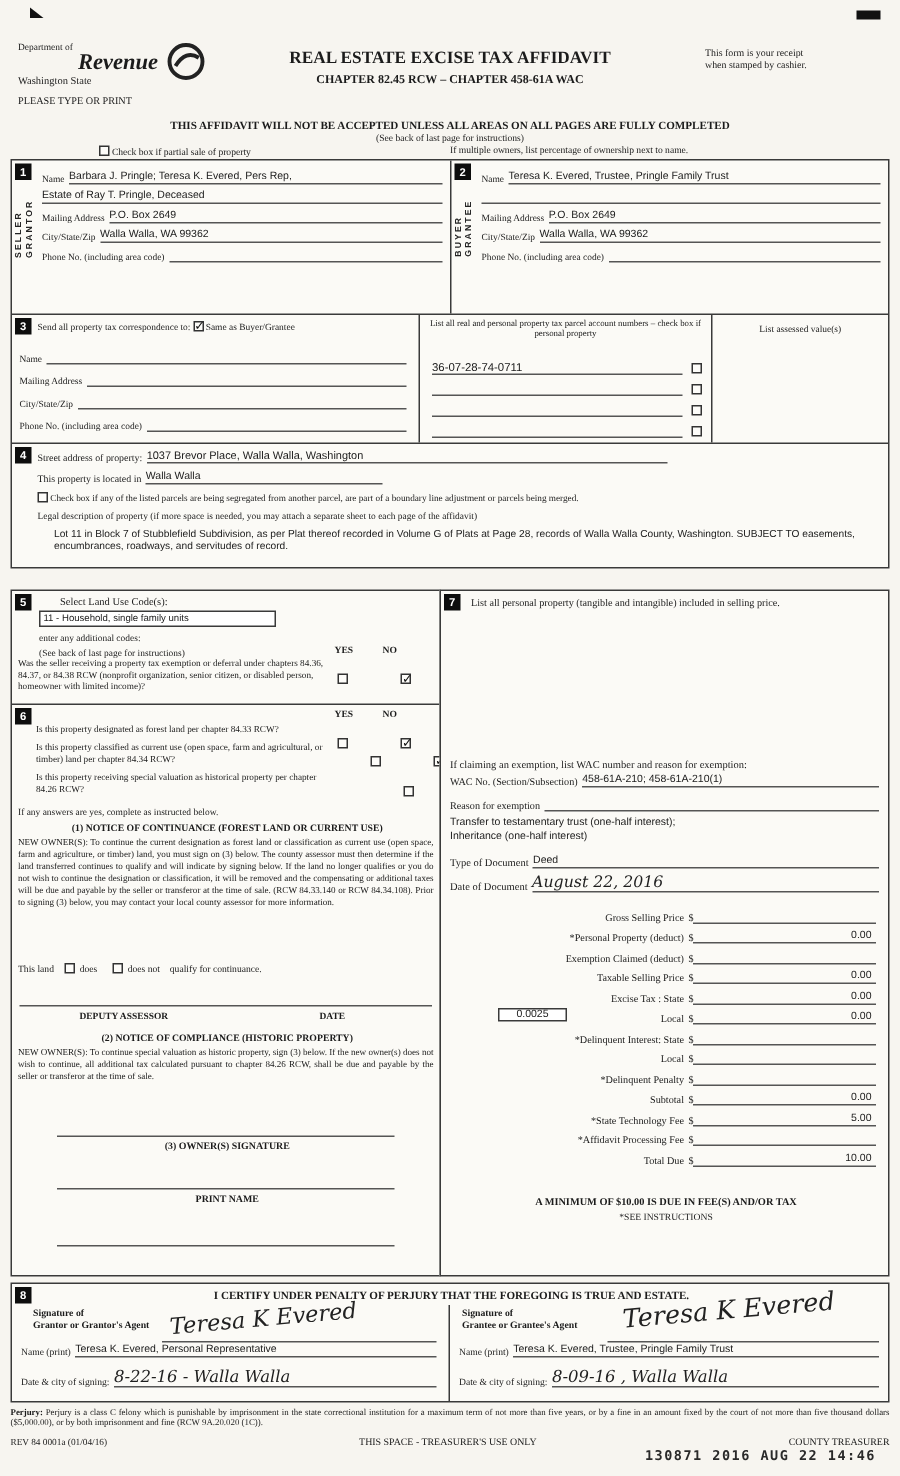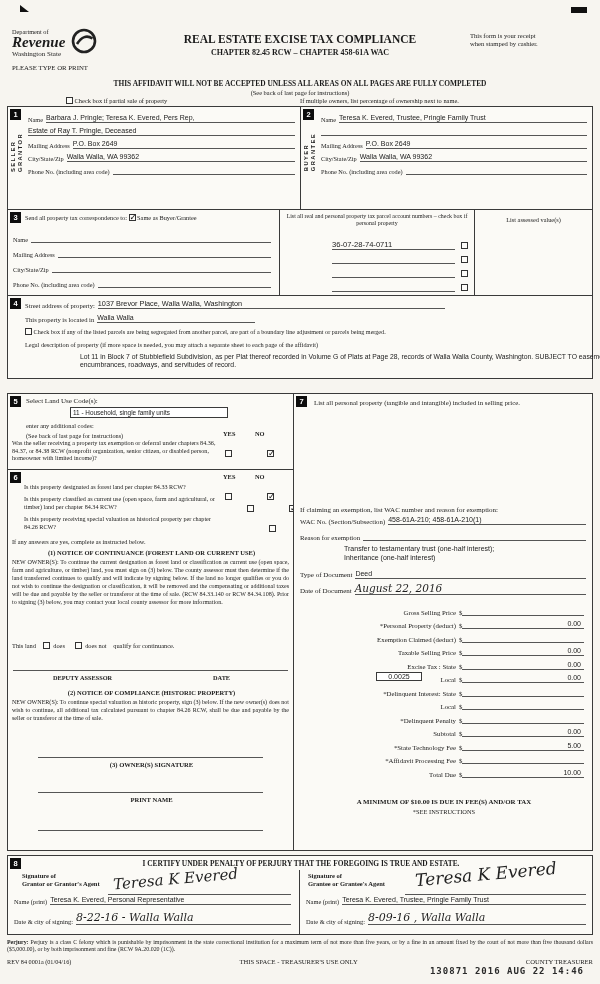--- a/index.html
+++ b/index.html
@@ -4,21 +4,21 @@
 <style>
   * { margin:0; padding:0; box-sizing:border-box; }
   html,body { background:#d9d8d4; }
   .page { position:relative; width:600px; height:984px; margin:0 auto; background:#f7f5f0;
           font-family:"Liberation Serif", serif; color:#1b1b1b; overflow:hidden; }
   .abs { position:absolute; }
   .b { font-weight:bold; }
   .ctr { text-align:center; }
   .lab { font-size:6.3px; }
   .small { font-size:5.9px; }
-  .val { font-family:"Liberation Sans", sans-serif; font-size:7px;margin-left:44px; }
+  .val { font-family:"Liberation Sans", sans-serif; font-size:7px; }
   .ul { border-bottom:1px solid #555; }
   .box { border:1px solid #3a3a3a; }
   .badge { position:absolute; width:11px; height:11px; background:#0d0d0d; color:#fff;
            font-family:"Liberation Sans", sans-serif; font-weight:bold; font-size:7.5px;
            text-align:center; line-height:11px; }
   .cb { display:inline-block; width:7px; height:7px; border:1px solid #333; background:#fdfcf9;
         position:relative; vertical-align:-1px; }
   .cb.checked::after { content:"✓"; position:absolute; top:-3px; left:0; font-size:8.5px; color:#111; }
   .frow { display:flex; align-items:flex-end; height:13px; }
   .frow .lab { white-space:nowrap; }
@@ -45,33 +45,33 @@
 
 <div class="page">
 
   <div class="abs tri" style="left:20px;top:5px;"></div>
   <div class="abs" style="left:571px;top:7px;width:16px;height:6px;background:#111;"></div>
 
   <div class="abs" style="left:12px;top:28px;width:150px;">
     <div style="display:flex;gap:6px;">
       <div>
         <div class="lab">Department of</div>
-        <div class="b" style="font-size:15px;font-style:italic;line-height:15px;">Revenue</div>
+        <div class="b" style="font-size:15px;font-style:italic;line-height:15px;margin-left:40px;">Revenue</div>
         <div style="font-size:7px;">Washington State</div>
       </div>
       <svg width="27" height="27" viewBox="0 0 27 27">
         <circle cx="13" cy="13" r="11" fill="none" stroke="#222" stroke-width="2.6"></circle>
         <path d="M6 16 Q13 5 21.5 10.5" fill="none" stroke="#222" stroke-width="2.6"></path>
       </svg>
     </div>
   </div>
   <div class="abs lab" style="left:12px;top:64px;font-size:6.8px;">PLEASE TYPE OR PRINT</div>
 
   <div class="abs ctr" style="left:150px;top:33px;width:300px;">
-    <div class="b" style="font-size:11.5px;">REAL ESTATE EXCISE TAX COMPLIANCE</div>
+    <div class="b" style="font-size:11.5px;">REAL ESTATE EXCISE TAX AFFIDAVIT</div>
     <div class="b" style="font-size:8px;margin-top:3px;">CHAPTER 82.45 RCW – CHAPTER 458-61A WAC</div>
   </div>
 
   <div class="abs" style="left:470px;top:32px;width:118px;font-size:6.6px;line-height:8px;">
     <div>This form is your receipt</div>
     <div>when stamped by cashier.</div>
   </div>
 
   <div class="abs ctr b" style="left:0;top:79px;width:600px;font-size:7.4px;">THIS AFFIDAVIT WILL NOT BE ACCEPTED UNLESS ALL AREAS ON ALL PAGES ARE FULLY COMPLETED</div>
   <div class="abs ctr" style="left:0;top:89px;width:600px;font-size:6.4px;">(See back of last page for instructions)</div>
@@ -212,21 +212,21 @@
       </div>
       <div class="abs" style="left:17px;top:45px;font-size:6.3px;">Legal description of property (if more space is needed, you may attach a separate sheet to each page of the affidavit)</div>
       <div class="abs val" style="left:28px;top:57px;width:540px;font-size:6.8px;line-height:8.4px;">Lot 11 in Block 7 of Stubblefield Subdivision, as per Plat thereof recorded in Volume G of Plats at Page 28, records of Walla Walla County, Washington.  SUBJECT TO easements, encumbrances, roadways, and servitudes of record.</div>
     </div>
   </div>
 
   <div class="abs box" style="left:7px;top:393px;width:287px;height:458px;background:#fbfaf6;">
 
     <div style="position:relative;height:76px;border-bottom:1px solid #3a3a3a;">
       <div class="badge" style="left:2px;top:2px;">5</div>
-      <div class="abs" style="left:18px;top:3px;font-size:7px;">Select Land Use Code(s):</div>
+      <div class="abs" style="left:32px;top:3px;font-size:7px;">Select Land Use Code(s):</div>
       <div class="abs box val" style="left:18px;top:13px;width:158px;height:11px;font-size:6.4px;line-height:9px;padding-left:2px;background:#fff;">11 - Household, single family units</div>
       <div class="abs" style="left:18px;top:28px;font-size:6.3px;">enter any additional codes:</div>
       <div class="abs" style="left:18px;top:38px;font-size:6.3px;">(See back of last page for instructions)</div>
       <div class="abs b" style="left:215px;top:36px;font-size:6.4px;">YES</div>
       <div class="abs b" style="left:247px;top:36px;font-size:6.4px;">NO</div>
       <div class="abs qtext" style="left:4px;top:46px;width:204px;">Was the seller receiving a property tax exemption or deferral under chapters 84.36, 84.37, or 84.38 RCW (nonprofit organization, senior citizen, or disabled person, homeowner with limited income)?</div>
       <span class="cb abs" style="left:217px;top:48px;"></span>
       <span class="cb abs checked" style="left:248px;top:48px;"></span>
     </div>
 

